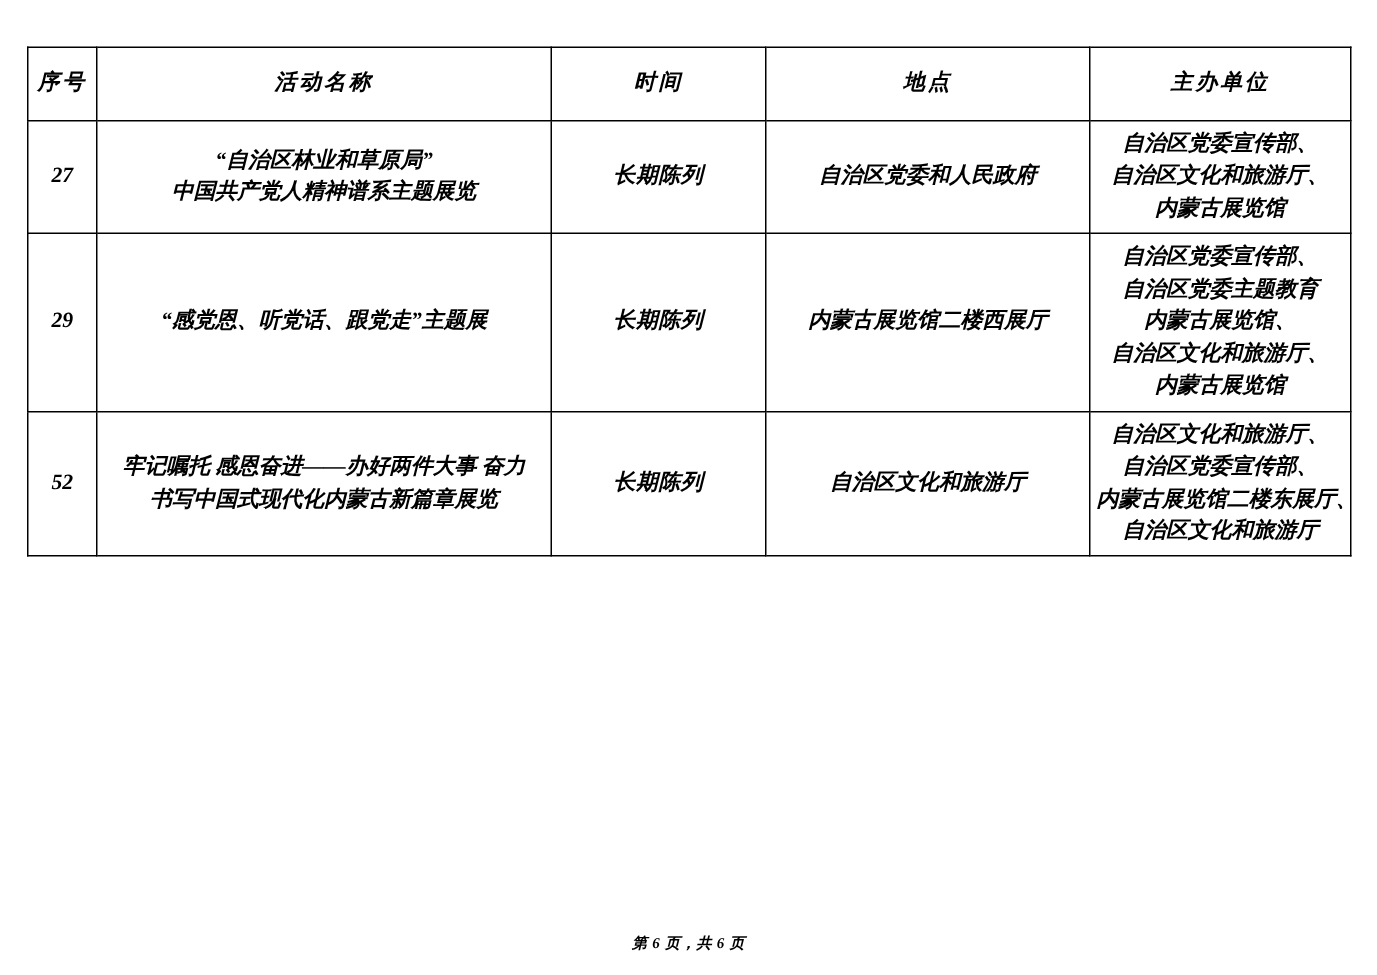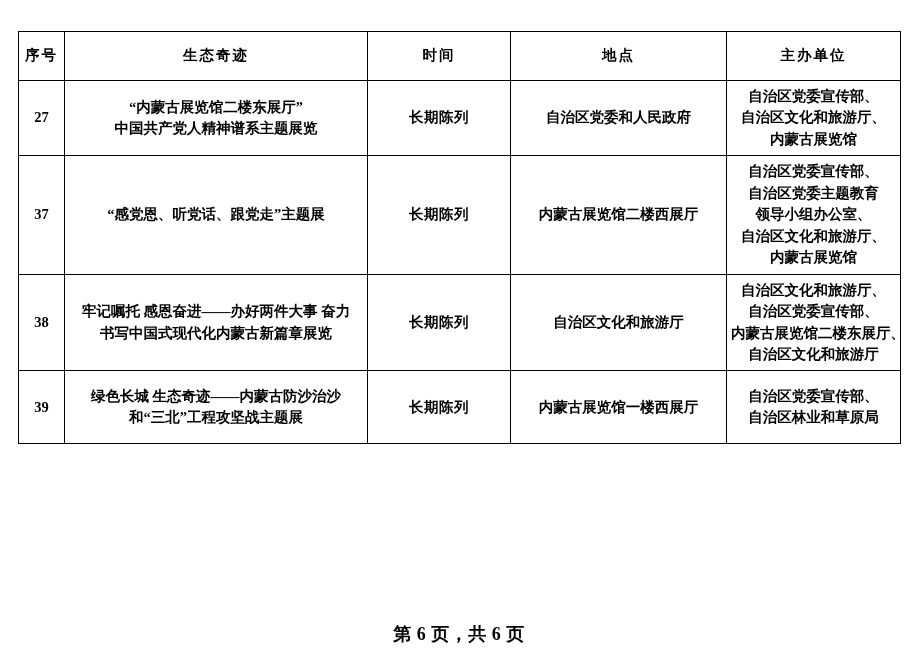--- a/index.html
+++ b/index.html
@@ -14,20 +14,21 @@
     color: #000000;
     position: relative;
     overflow: hidden;
   }
   .page {
     position: absolute;
     left: 0;
     top: 0;
     width: 780px;
     height: 650px;
+    font-style: italic;
   }
   .table-wrap {
     position: absolute;
     left: 18px;
     top: 31px;
     width: 882px;
   }
   table.doc-table {
     border-collapse: collapse;
     width: 882px;
@@ -69,21 +70,21 @@
 
   .cell-lines > div {
     white-space: nowrap;
   }
   .footer {
     position: absolute;
     left: 0;
     top: 622px;
     width: 918px;
     text-align: center;
-    font-size: 18px;
+    font-size: 10px;
     font-weight: bold;
     letter-spacing: 0.5px;
   }
 </style>
 </head>
 <body>
 
 <div class="page">
 
   <div class="table-wrap">
@@ -91,77 +92,77 @@
       <colgroup>
         <col class="c-no">
         <col class="c-name">
         <col class="c-time">
         <col class="c-place">
         <col class="c-org">
       </colgroup>
       <thead>
         <tr>
           <td>序号</td>
-          <td>生态奇迹</td>
+          <td>活动名称</td>
           <td>时间</td>
           <td>地点</td>
           <td>主办单位</td>
         </tr>
       </thead>
       <tbody>
 
         <tr class="r-36">
           <td class="col-no">27</td>
           <td class="col-name">
             <div class="cell-lines">
-              <div>“内蒙古展览馆二楼东展厅”</div>
+              <div>“自治区林业和草原局”</div>
               <div>中国共产党人精神谱系主题展览</div>
             </div>
           </td>
           <td class="col-time">长期陈列</td>
           <td class="col-place">
             <div class="cell-lines">
               <div>自治区党委和人民政府</div>
             </div>
           </td>
           <td class="col-org">
             <div class="cell-lines">
               <div>自治区党委宣传部、</div>
               <div>自治区文化和旅游厅、</div>
               <div>内蒙古展览馆</div>
             </div>
           </td>
         </tr>
 
         <tr class="r-37">
-          <td class="col-no">37</td>
+          <td class="col-no">29</td>
           <td class="col-name">
             <div class="cell-lines">
               <div>“感党恩、听党话、跟党走”主题展</div>
             </div>
           </td>
           <td class="col-time">长期陈列</td>
           <td class="col-place">
             <div class="cell-lines">
               <div>内蒙古展览馆二楼西展厅</div>
             </div>
           </td>
           <td class="col-org">
             <div class="cell-lines">
               <div>自治区党委宣传部、</div>
               <div>自治区党委主题教育</div>
-              <div>领导小组办公室、</div>
+              <div>内蒙古展览馆、</div>
               <div>自治区文化和旅游厅、</div>
               <div>内蒙古展览馆</div>
             </div>
           </td>
         </tr>
 
         <tr class="r-38">
-          <td class="col-no">38</td>
+          <td class="col-no">52</td>
           <td class="col-name">
             <div class="cell-lines">
               <div>牢记嘱托 感恩奋进——办好两件大事 奋力</div>
               <div>书写中国式现代化内蒙古新篇章展览</div>
             </div>
           </td>
           <td class="col-time">长期陈列</td>
           <td class="col-place">
             <div class="cell-lines">
               <div>自治区文化和旅游厅</div>
@@ -170,41 +171,20 @@
           <td class="col-org">
             <div class="cell-lines">
               <div>自治区文化和旅游厅、</div>
               <div>自治区党委宣传部、</div>
               <div>内蒙古展览馆二楼东展厅、</div>
               <div>自治区文化和旅游厅</div>
             </div>
           </td>
         </tr>
 
-        <tr class="r-39">
-          <td class="col-no">39</td>
-          <td class="col-name">
-            <div class="cell-lines">
-              <div>绿色长城  生态奇迹——内蒙古防沙治沙</div>
-              <div>和“三北”工程攻坚战主题展</div>
-            </div>
-          </td>
-          <td class="col-time">长期陈列</td>
-          <td class="col-place">
-            <div class="cell-lines">
-              <div>内蒙古展览馆一楼西展厅</div>
-            </div>
-          </td>
-          <td class="col-org">
-            <div class="cell-lines">
-              <div>自治区党委宣传部、</div>
-              <div>自治区林业和草原局</div>
-            </div>
-          </td>
-        </tr>
 
       </tbody>
     </table>
   </div>
 
   <div class="footer">第 6 页，共 6 页</div>
 
 </div>
 
 </body></html>

